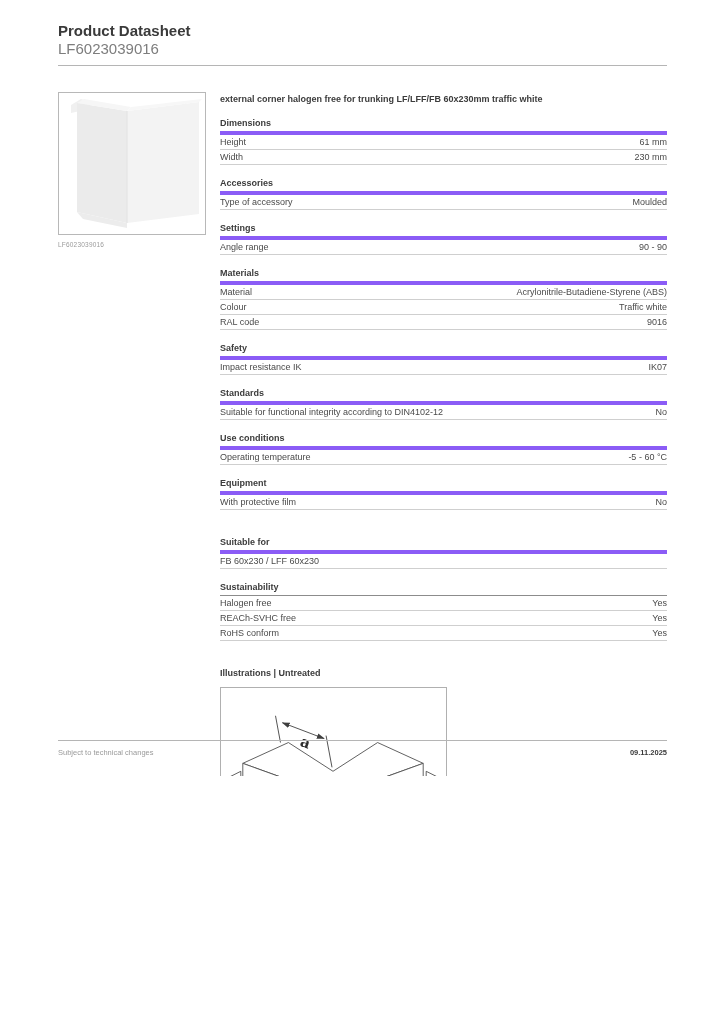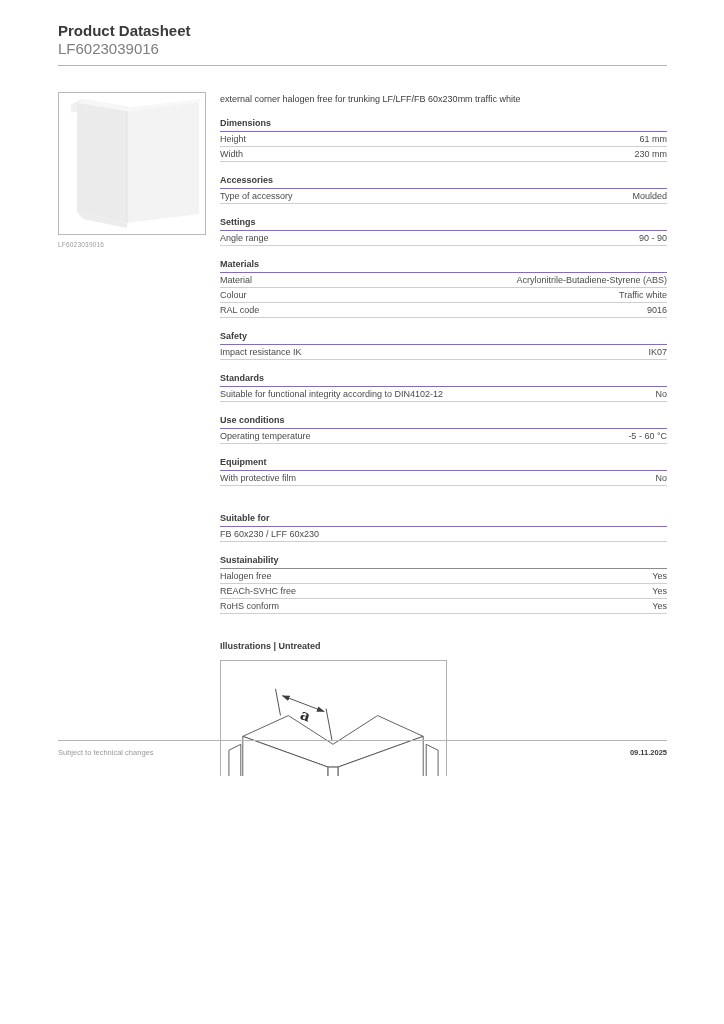--- a/index.html
+++ b/index.html
@@ -14,26 +14,26 @@
   .hdr-sub { font-size:15px; color:#7d7d7d; line-height:18px; }
   .hdr-rule { border-bottom:1px solid #b5b5b5; margin-top:7px; }
 
   
   .cols { display:flex; margin-top:26px; }
   .col-left { width:148px; flex:0 0 148px; }
   .img-box { width:148px; height:143px; border:1px solid #b8b8b8; background:#fff; }
   .img-caption { font-size:6.5px; color:#9b9b9b; margin-top:6px; letter-spacing:0.2px; }
   .col-right { flex:1; margin-left:14px; padding-top:2px; }
 
-  .desc { font-size:9px; font-weight:normal; color:#3c3c3c; line-height:11px; }
+  .desc { font-size:9px; font-weight:bold; color:#3c3c3c; line-height:11px; }
   .tf-title { font-size:9px; font-weight:bold; color:#3c3c3c; margin-top:25px; }
 
   
   .section { margin-top:13px; }
-  .section-title { font-size:9px; font-weight:bold; color:#3c3c3c; padding-bottom:3px; border-bottom:1px solid #8b5cf6; }
+  .section-title { font-size:9px; font-weight:bold; color:#3c3c3c; padding-bottom:3px; border-bottom:4px solid #8b5cf6; }
   .row { display:flex; justify-content:space-between; align-items:flex-end; height:15px; border-bottom:1px solid #cfcfcf; font-size:9px; color:#4a4a4a; padding-bottom:2px; }
   .row .lbl { text-align:left; }
   .row .val { white-space:nowrap; }
   #sections > .section:nth-child(9) { margin-top:27px; }
   #sections > .section:nth-child(10) .section-title { border-bottom:1.5px solid #8c8c8c; }
 
   
   .ill-title { font-size:9px; font-weight:bold; color:#3c3c3c; margin-top:27px; }
   .draw-box { width:227px; height:233px; border:1px solid #b0b0b0; margin-top:9px; background:#fff; }
 

